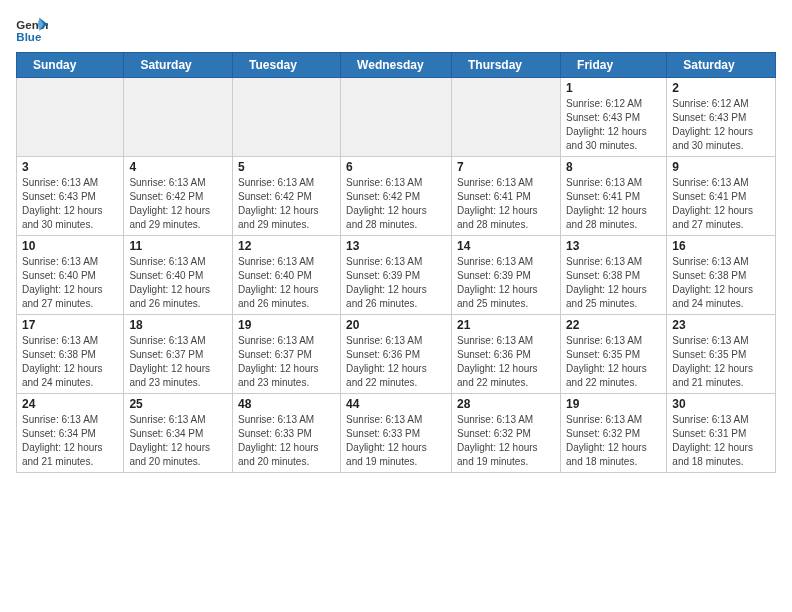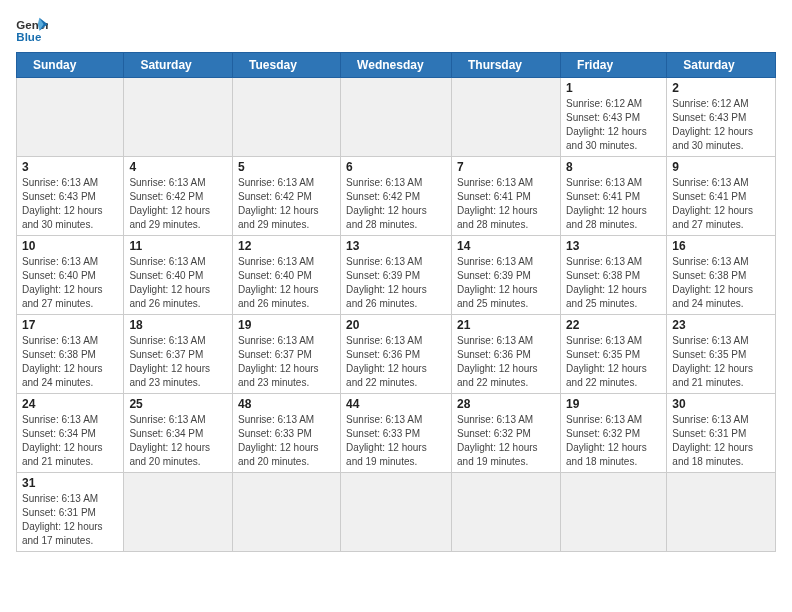--- a/index.html
+++ b/index.html
@@ -308,29 +308,15 @@
 Sunset: 6:32 PM
 Daylight: 12 hours and 18 minutes.</div>
           </td>
           <td>
             <span class="day-number">30</span>
             <div class="day-info">Sunrise: 6:13 AM
 Sunset: 6:31 PM
 Daylight: 12 hours and 18 minutes.</div>
           </td>
         </tr>
-        <tr class="last-row">
-          <td>
-            <span class="day-number">31</span>
-            <div class="day-info">Sunrise: 6:13 AM
-Sunset: 6:31 PM
-Daylight: 12 hours and 17 minutes.</div>
-          </td>
-          <td class="empty"></td>
-          <td class="empty"></td>
-          <td class="empty"></td>
-          <td class="empty"></td>
-          <td class="empty"></td>
-          <td class="empty"></td>
-        </tr>
       </tbody>
   </table>
 </div>
 
 </body></html>

